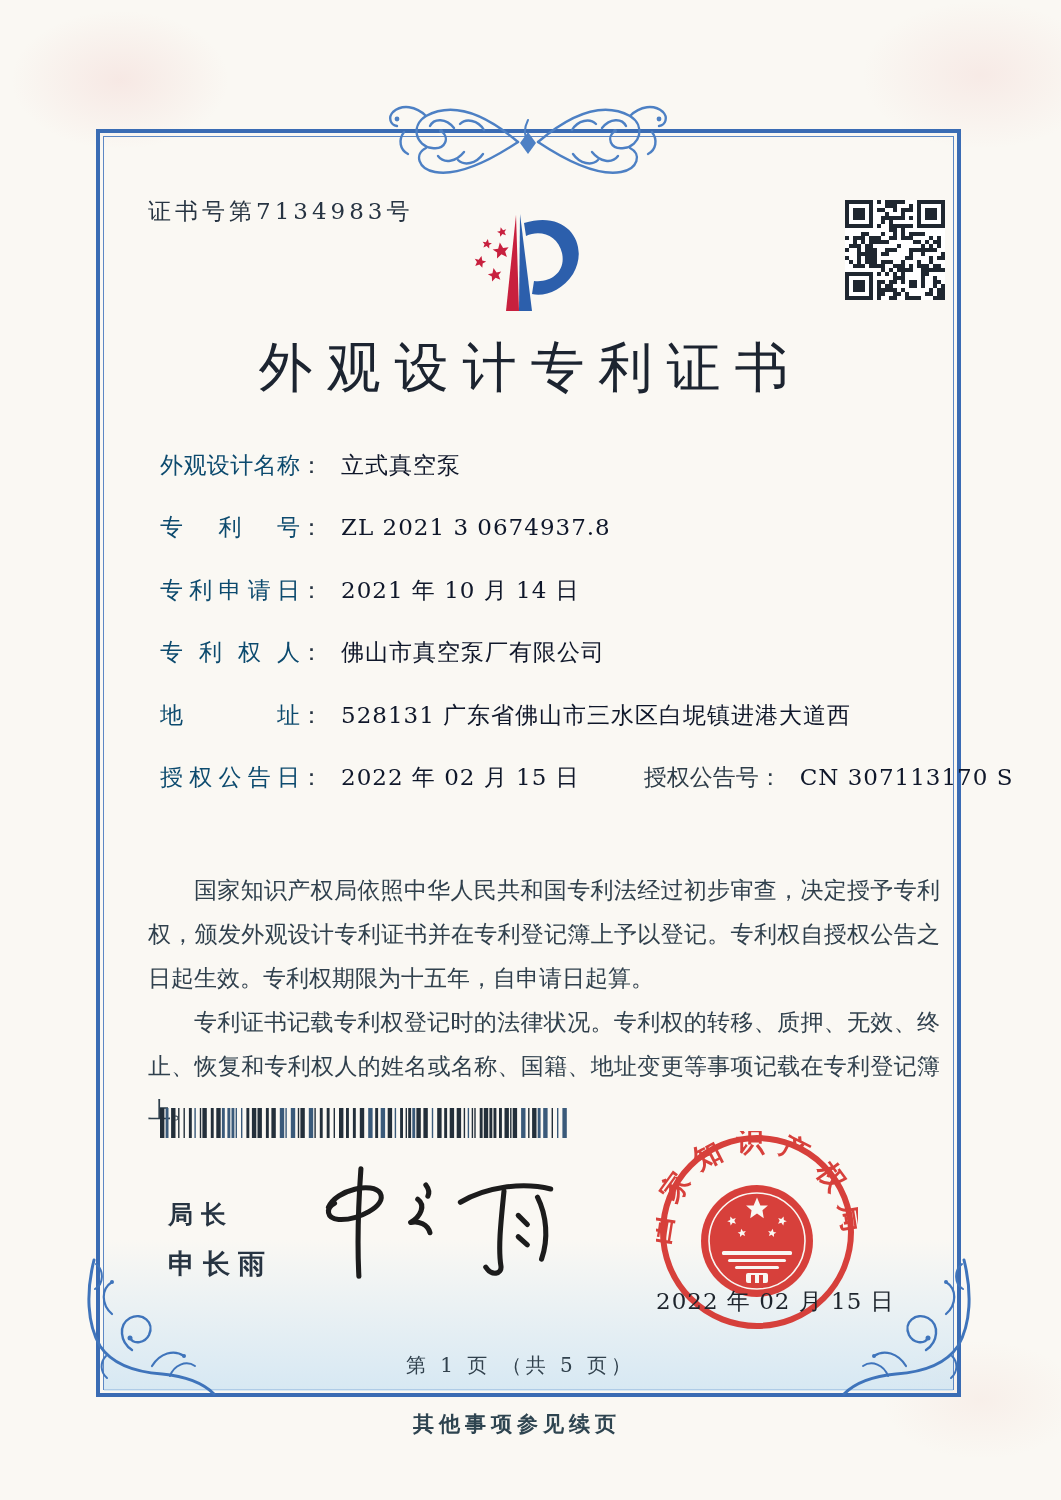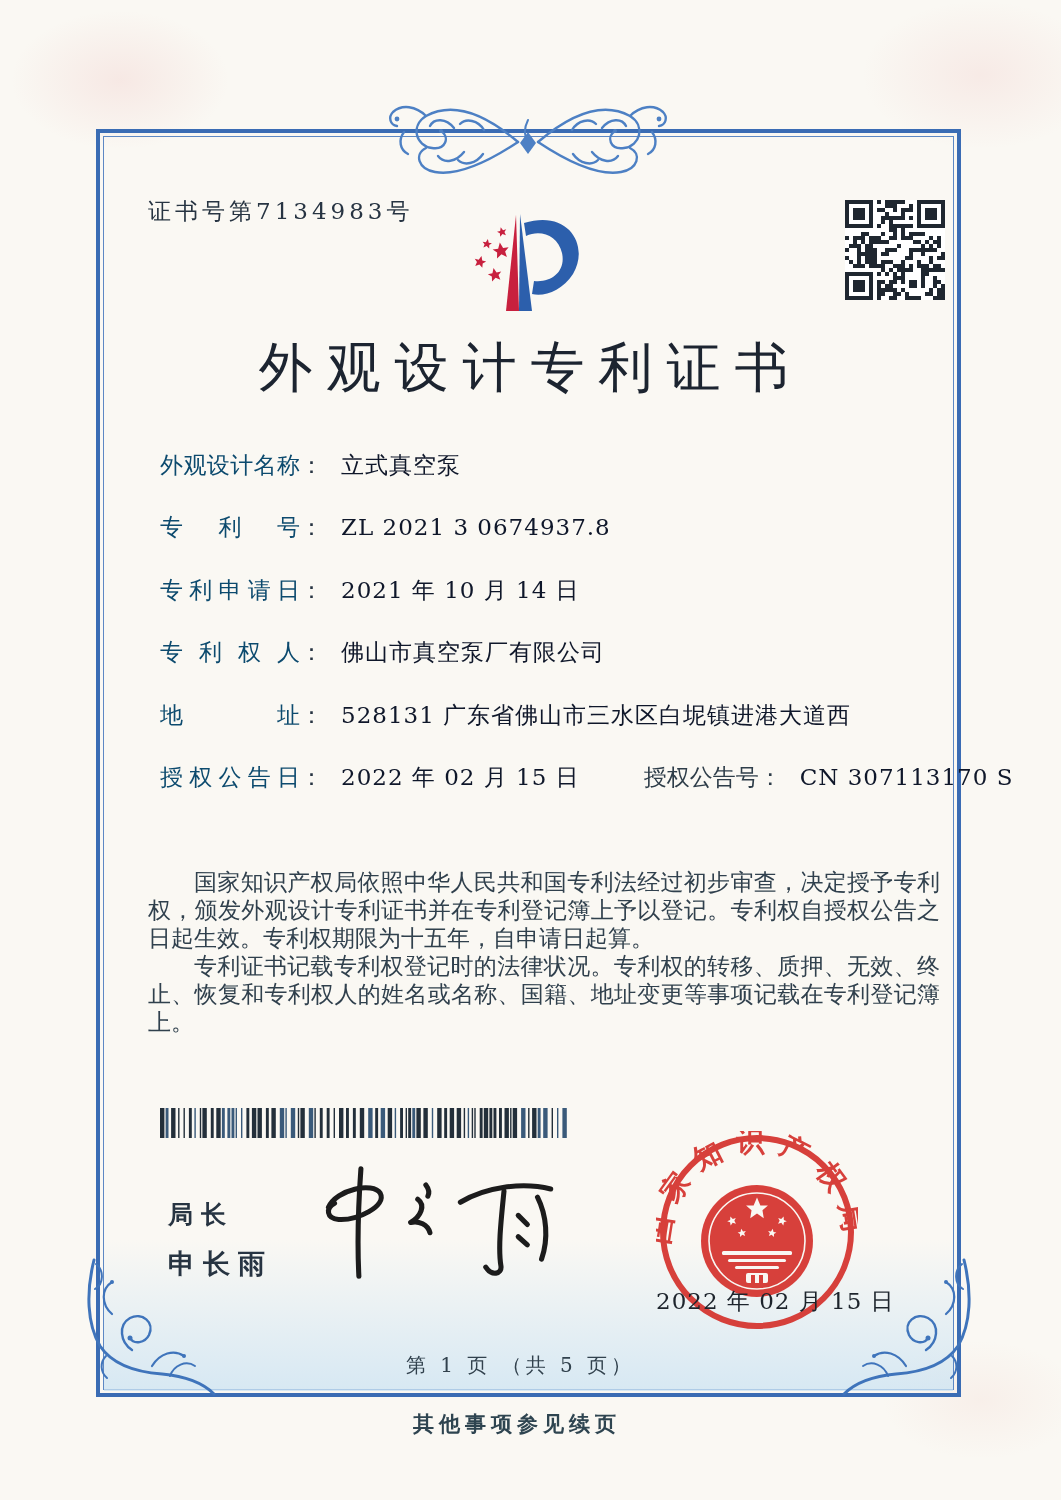--- a/index.html
+++ b/index.html
@@ -58,21 +58,21 @@
   .flabel{
     display:inline-block;width:140px;text-align:justify;text-align-last:justify;
     vertical-align:top;color:#0c4a6e;
   }
   .fcolon{display:inline-block;color:#273442;}
   .fvalue{display:inline-block;margin-left:18px;color:#0f172a;letter-spacing:1px;}
   .fpair2{display:inline-block;margin-left:64px;}
   
   .body-text{
     position:absolute;left:148px;top:868px;width:792px;
-    font-size:23px;line-height:28px;text-align:justify;color:#30404d;
+    font-size:23px;line-height:44px;text-align:justify;color:#30404d;
   }
   .body-text p{margin:0;text-indent:2em;}
   
   .barcode{position:absolute;left:160px;top:1108px;width:410px;height:30px;}
   
   .sig-title{position:absolute;left:168px;top:1198px;font-size:25px;letter-spacing:8px;color:#273442;font-weight:600;}
   .sig-name{position:absolute;left:168px;top:1246px;font-size:27px;letter-spacing:8px;color:#273442;font-weight:600;}
   .sig-hand{position:absolute;left:298px;top:1162px;width:274px;height:118px;}
   
   .seal{position:absolute;left:656px;top:1131px;width:202px;height:202px;opacity:.93;}

